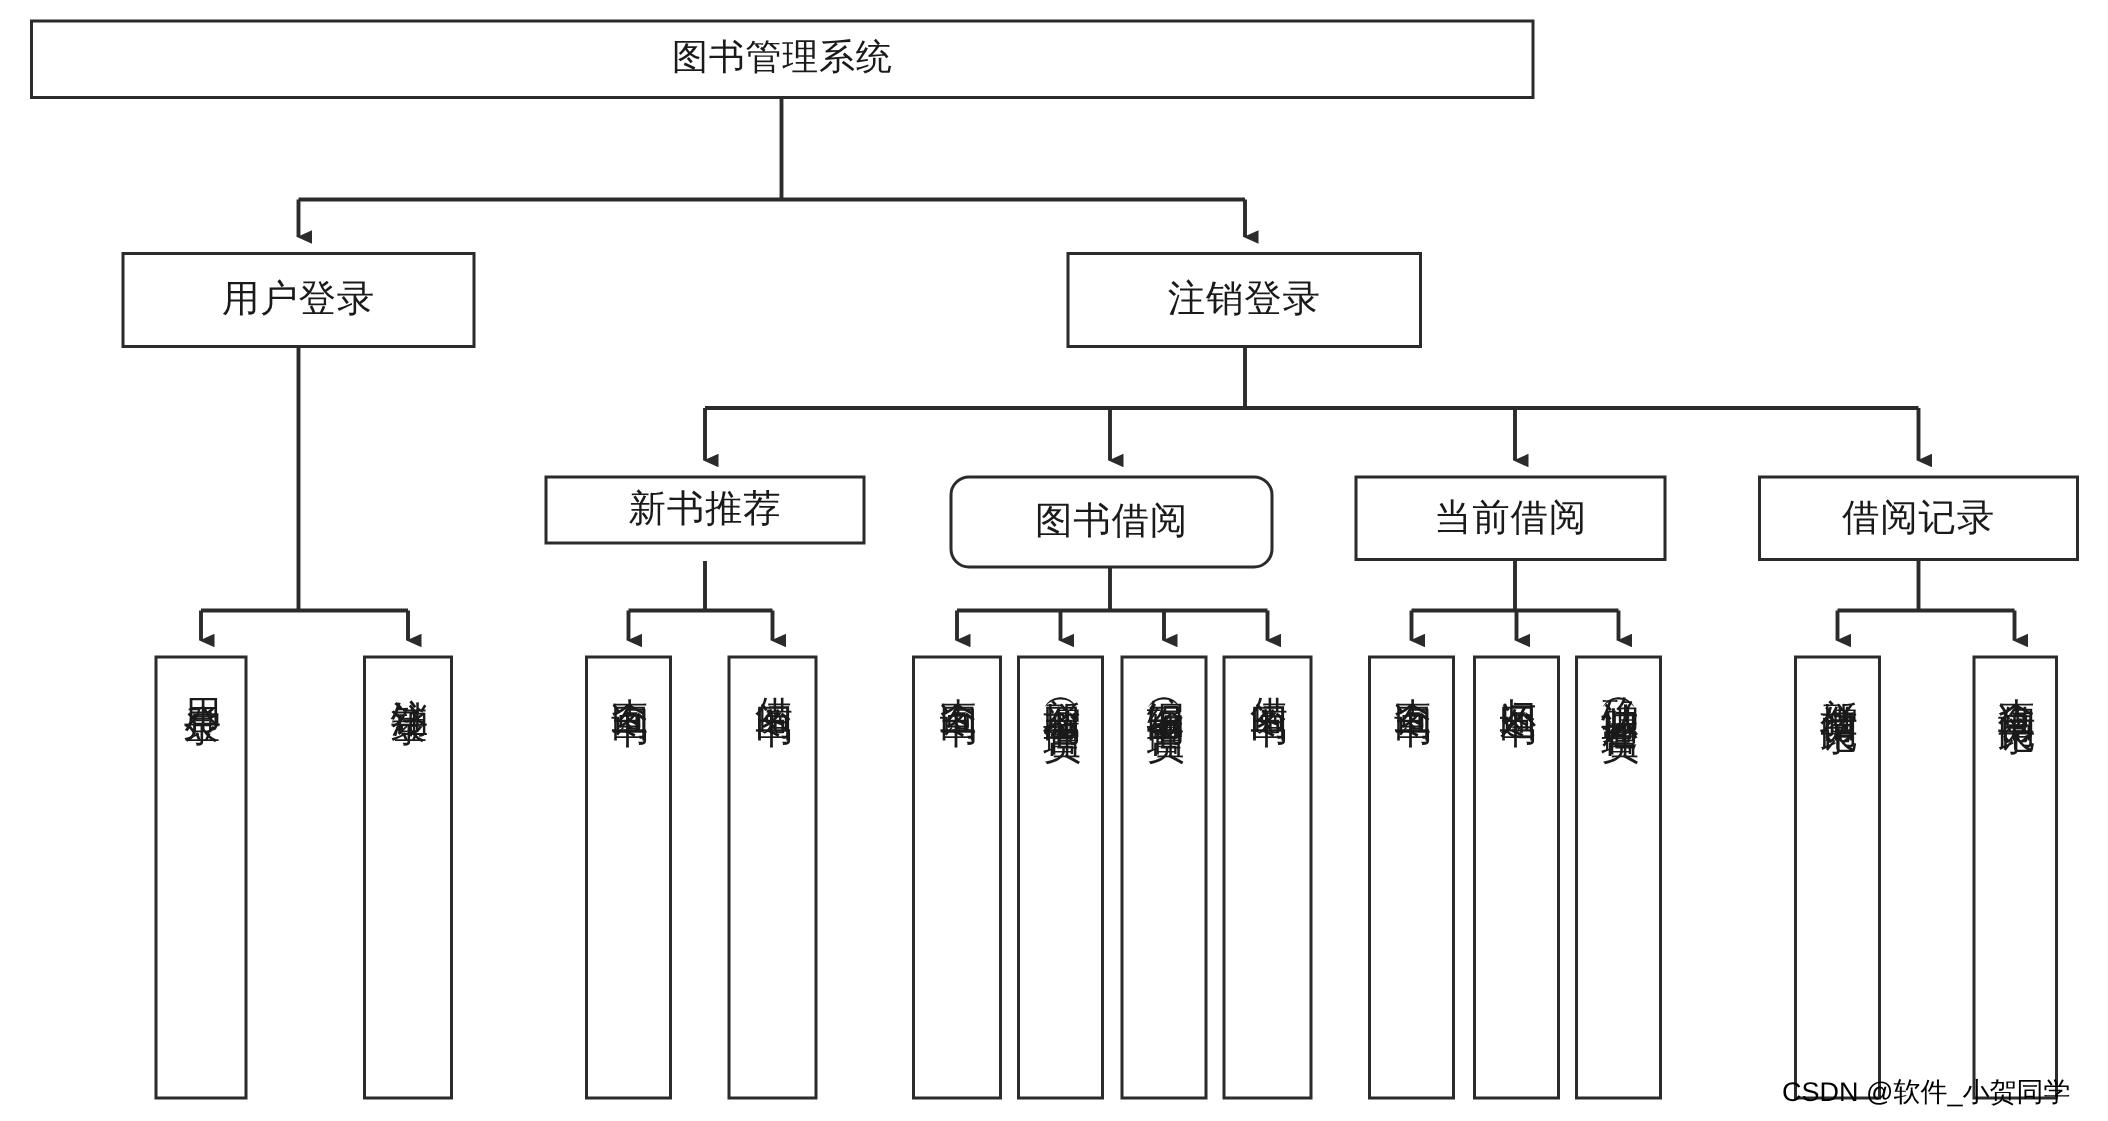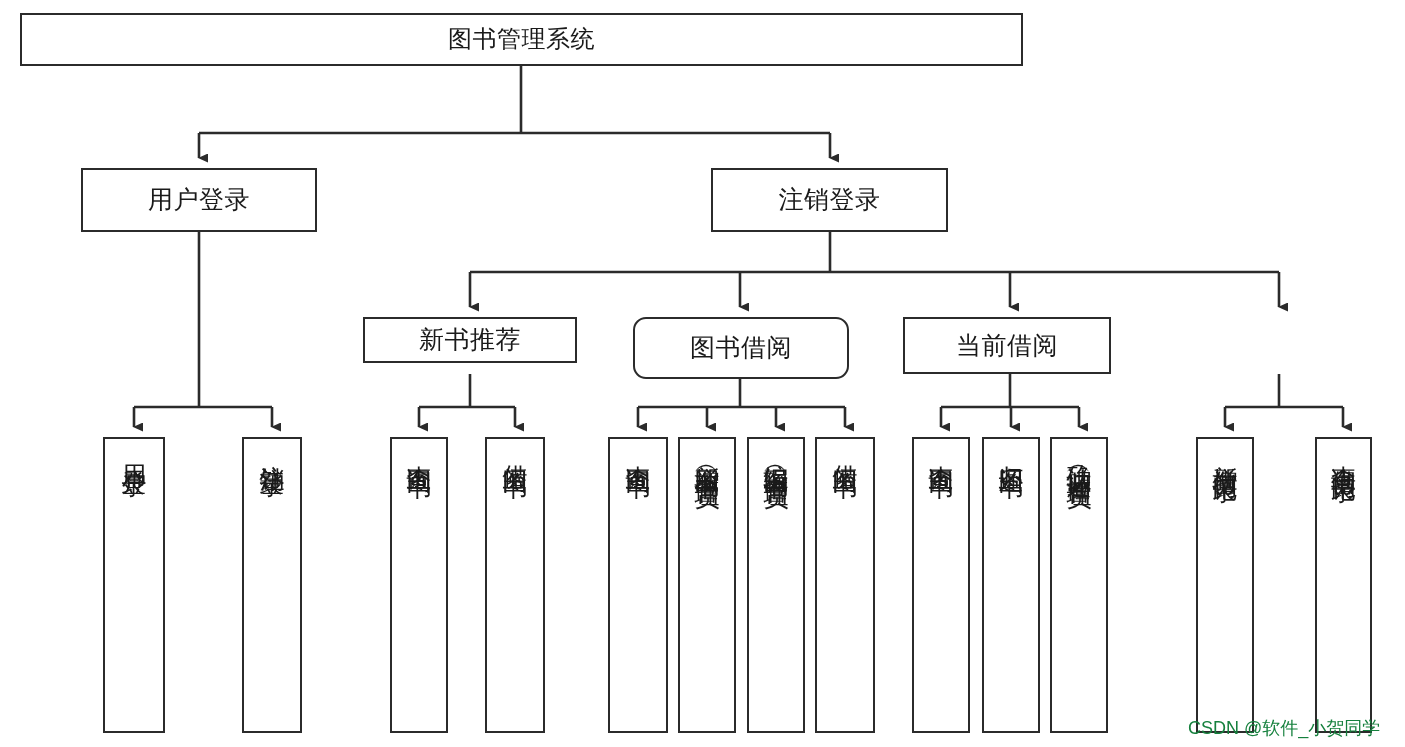--- a/index.html
+++ b/index.html
@@ -61,21 +61,21 @@
     font-size: 25px;
     letter-spacing: 3px;
     line-height: 1;
     white-space: nowrap;
   }
   #watermark {
     position: absolute;
     left: 1188px;
     top: 716px;
     font-size: 18px;
-    color: #15803d;
+    color: #000000;
     white-space: nowrap;
     z-index: 5;
     font-family: "Liberation Sans", "DejaVu Sans", sans-serif;
   }
 </style>
 </head>
 <body>
 
 <div id="diagram-root">
 
@@ -142,20 +142,23 @@
 
   <div class="node horiz" id="node-l3-0" style="left: 363px; top: 317px; width: 214px; height: 46px;">
     <span class="node-label">新书推荐</span>
   </div>
   <div class="node horiz" id="node-l3-1" style="left: 633px; top: 317px; width: 216px; height: 62px; border-radius: 13px;">
     <span class="node-label">图书借阅</span>
   </div>
   <div class="node horiz" id="node-l3-2" style="left: 903px; top: 317px; width: 208px; height: 57px;">
     <span class="node-label">当前借阅</span>
   </div>
+  <div class="node horiz" id="node-l3-3" style="left: 1172px; top: 317px; width: 214px; height: 57px;">
+    <span class="node-label">借阅记录</span>
+  </div>
 
   <div class="node vert" id="node-leaf-0" style="left: 103px; top: 437px; width: 62px; height: 296px;">
     <span class="node-label">用户登录</span>
   </div>
   <div class="node vert" id="node-leaf-1" style="left: 242px; top: 437px; width: 60px; height: 296px;">
     <span class="node-label">注销登录</span>
   </div>
   <div class="node vert" id="node-leaf-2" style="left: 390px; top: 437px; width: 58px; height: 296px;">
     <span class="node-label">查询图书</span>
   </div>

